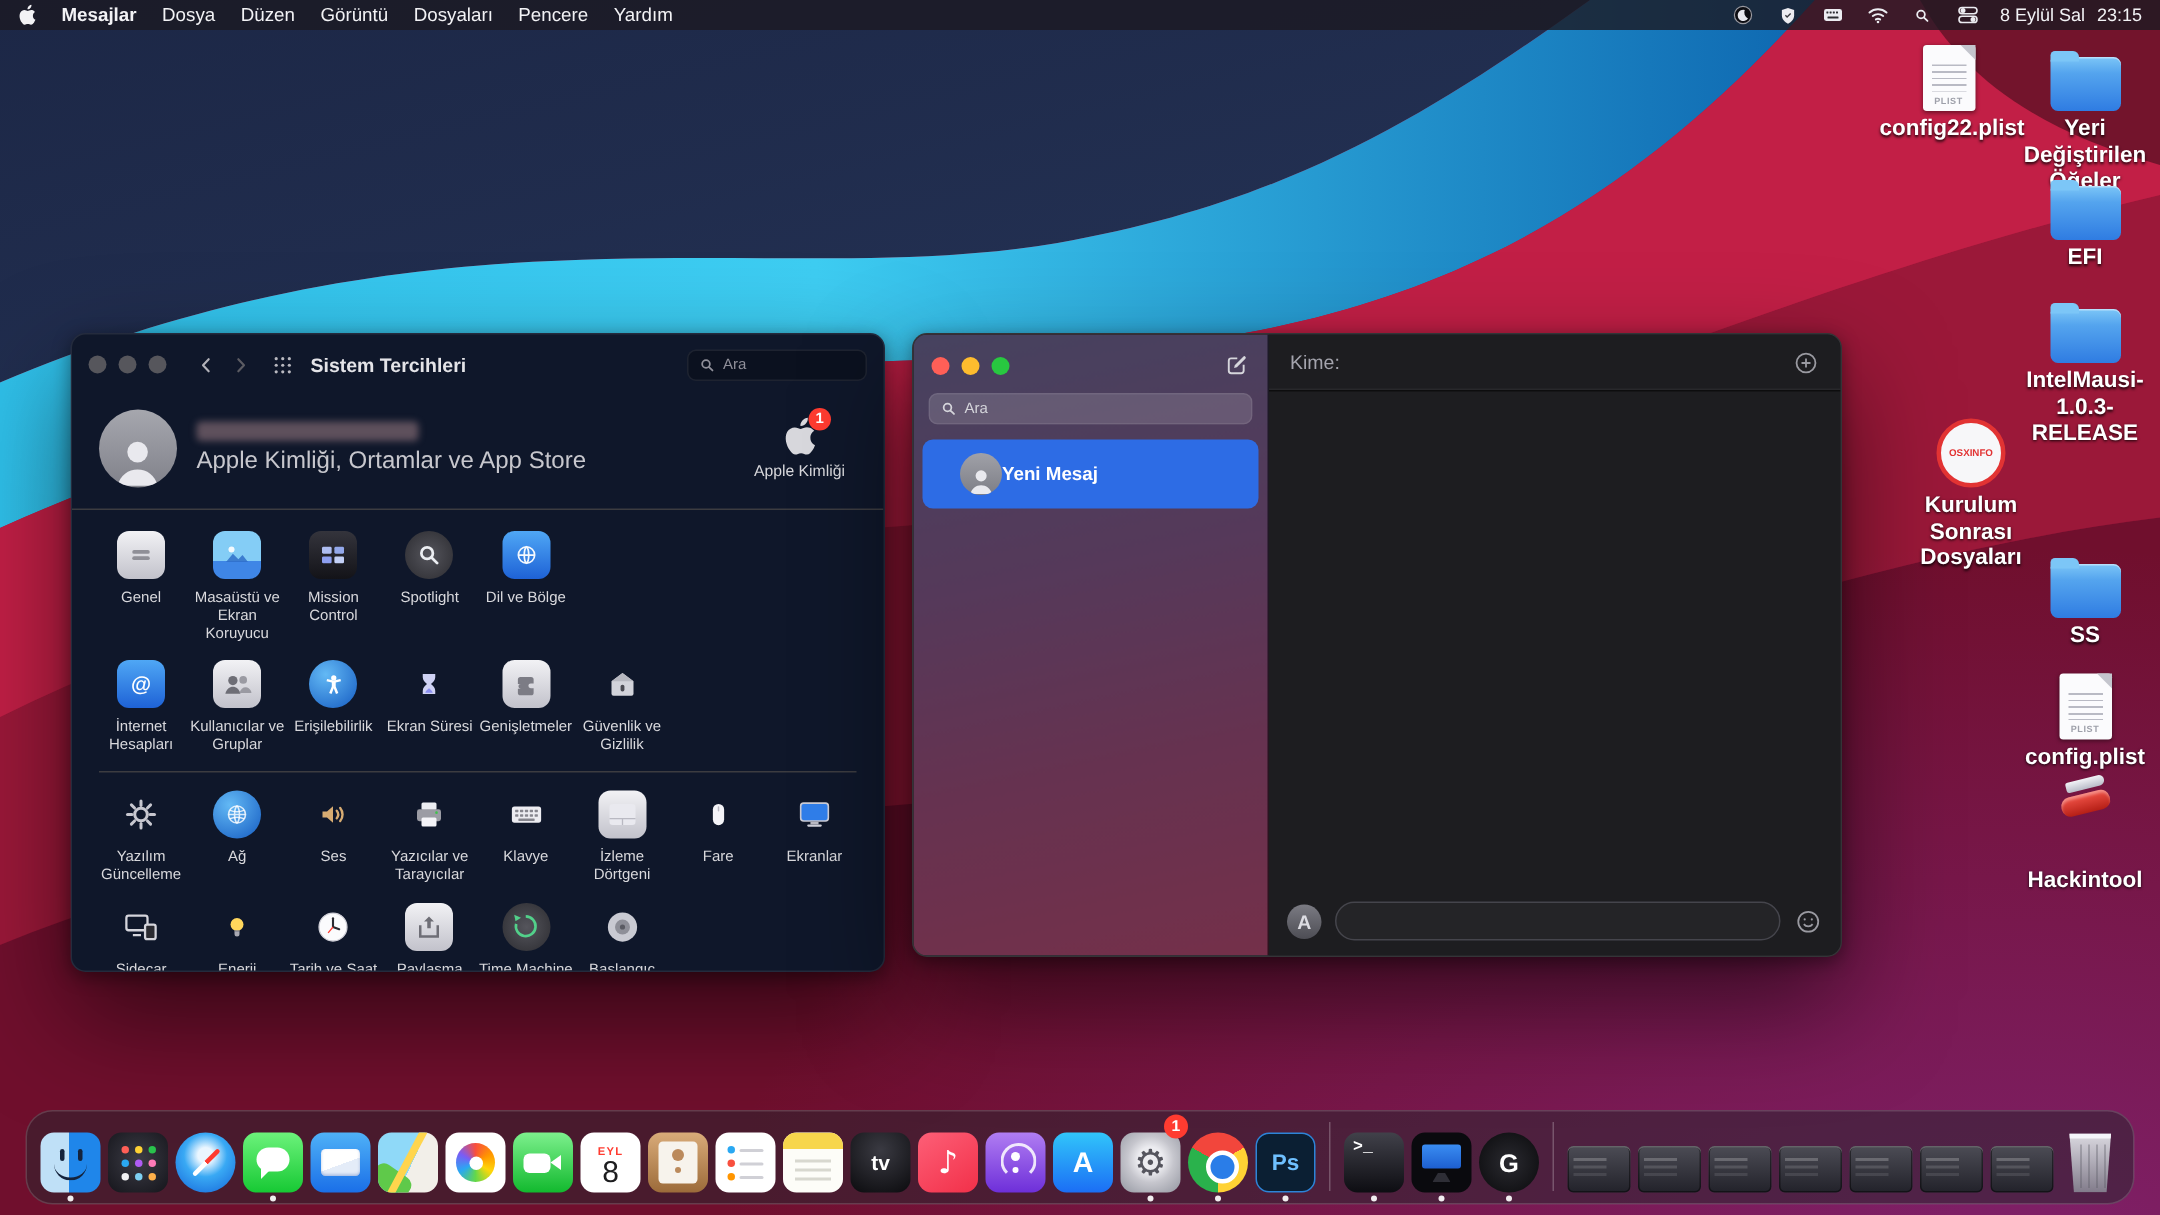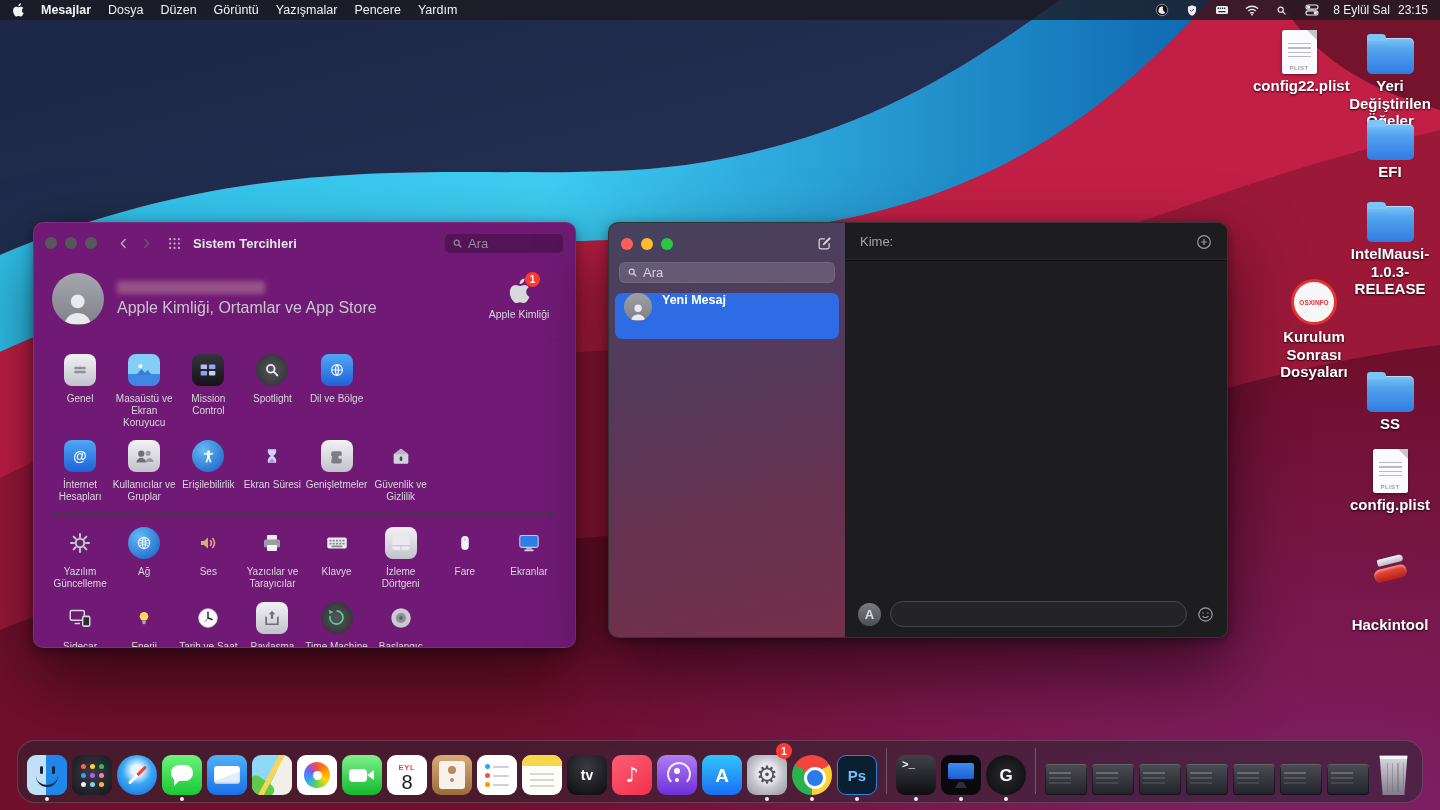--- a/index.html
+++ b/index.html
@@ -22,26 +22,26 @@
 
   
   .win{position:absolute;border-radius:10px;overflow:hidden;
     box-shadow:0 30px 70px rgba(0,0,0,.55),0 3px 12px rgba(0,0,0,.4)}
   .tl{display:flex;gap:8px}
   .tl span{width:12px;height:12px;border-radius:50%}
   .tl-inactive span{background:#56565c}
   .tl-red{background:#ff5f57}.tl-yellow{background:#febc2e}.tl-green{background:#28c840}
   .sfield{display:flex;align-items:center;gap:5px;background:rgba(0,0,0,.26);
     border:1px solid rgba(255,255,255,.08);border-radius:6px;height:21px;padding:0 7px;
-    color:#90909a;font-size:13px}
+    color:#90909a;font-size:10px}
   .badge{min-width:15px;height:15px;border-radius:8px;background:#ff3b30;color:#fff;font-size:10px;
     font-style:normal;display:flex;align-items:center;justify-content:center;padding:0 3px;font-weight:700}
 
   
-  .syspref{left:33px;top:222px;width:543px;height:426px;background:#701a75;border:1px solid rgba(255,255,255,.09)}
+  .syspref{left:47px;top:222px;width:543px;height:426px;background:#0f172a;border:1px solid rgba(255,255,255,.09)}
   .sp-titlebar{height:40px;display:flex;align-items:center;padding:0 11px}
   .sp-nav{display:inline-flex;color:#b2b2b9;margin-left:20px}
   .sp-nav.fwd{color:#5c5c63;margin-left:10px;transform:scaleX(-1)}
   .sp-gridicon{display:inline-flex;margin-left:14px;color:#b9b9c0}
   .sp-title{margin-left:11px;font-size:13px;font-weight:700;color:#e4e4e8}
   .sp-search{margin-left:auto;width:120px}
   .sp-appleid{display:flex;align-items:center;padding:10px 18px 14px;gap:13px}
   .sp-avatar{width:52px;height:52px;border-radius:50%;background:linear-gradient(#a6a7ae,#80818a);
     display:flex;align-items:flex-end;justify-content:center;overflow:hidden;flex:0 0 auto}
   .sp-avatar svg{width:72%;height:72%}
@@ -77,22 +77,22 @@
     background:#ff453a;border:1.5px solid #29292c;z-index:4}
 
   
   .messages{left:608px;top:222px;width:620px;height:416px;display:flex;background:#1e1e21;
     border:1px solid rgba(255,255,255,.1)}
   .msg-side{width:237px;flex:0 0 auto;display:flex;flex-direction:column;border-right:1px solid rgba(0,0,0,.6);
     background:linear-gradient(168deg,#46425f 0%,#55395a 38%,#663250 68%,#74304a 100%)}
   .msg-side-top{display:flex;align-items:center;padding:12px 12px 8px}
   .msg-compose{margin-left:auto;display:inline-flex;color:#d6d6dc}
   .msg-search{margin:2px 10px 10px;background:rgba(255,255,255,.14);color:#d4d4da}
-  .convo{display:flex;gap:10px;margin:0 6px;height:46px;border-radius:7px;
-    background:#2d6ce5;padding:0 9px;cursor:default}
+  .convo{display:flex;align-items:center;margin:0 6px;height:46px;border-radius:7px;
+    background:#2d6ce5;padding:0 25px;cursor:default}
   .convo-avatar{width:28px;height:28px;border-radius:50%;overflow:hidden;flex:0 0 auto;
     background:linear-gradient(#a0a1a8,#7d7e86);display:flex;align-items:flex-end;justify-content:center}
   .convo-avatar svg{width:72%;height:72%}
   .convo-title{font-size:12.5px;font-weight:700;color:#fff}
   .msg-main{flex:1;display:flex;flex-direction:column;background:#1d1d20}
   .msg-tobar{height:38px;display:flex;align-items:center;padding:0 14px;border-bottom:1px solid rgba(0,0,0,.55);
     box-shadow:inset 0 -1px 0 rgba(255,255,255,.05)}
   .msg-to{font-size:13px;color:#a4a4ad}
   .msg-plus{margin-left:auto;display:inline-flex;color:#9a9aa1}
   .msg-body{flex:1}
@@ -275,21 +275,21 @@
       <span class="mb-apple">
           <svg viewBox="0 0 17 20" width="12" height="14" fill="currentColor">
             <path d="M14.1 10.6c0-2.3 1.9-3.4 2-3.5-1.1-1.6-2.8-1.8-3.4-1.8-1.4-.1-2.8.8-3.5.8-.7 0-1.9-.8-3.1-.8C4.5 5.3 3 6.2 2.2 7.6.5 10.5 1.8 14.8 3.4 17c.8 1.1 1.7 2.4 2.9 2.3 1.2 0 1.6-.7 3-.7s1.8.7 3 .7c1.3 0 2.1-1.1 2.9-2.2.9-1.3 1.3-2.6 1.3-2.7-.1 0-2.4-.9-2.4-3.8zM11.8 3.3c.7-.8 1.1-1.9 1-3-1 0-2.1.6-2.8 1.4-.6.7-1.2 1.9-1 2.9 1.1.1 2.2-.5 2.8-1.3z"></path>
           </svg>
         </span>
       <span class="mb-app">Mesajlar</span>
       <nav class="mb-menus">
           <span class="mb-item">Dosya</span>
           <span class="mb-item">Düzen</span>
           <span class="mb-item">Görüntü</span>
-          <span class="mb-item">Yazışmalar</span>
+          <span class="mb-item">Dosyaları</span>
           <span class="mb-item">Pencere</span>
           <span class="mb-item">Yardım</span>
         </nav>
     </div>
     <div class="mb-right">
       <span class="mb-status mb-menus" style="display:flex;gap:13px">
           <span class="st">
             <svg viewBox="0 0 24 24" width="16" height="16">
               <circle cx="12" cy="12" r="8.6" fill="#0d0d12" stroke="#9a9aa1" stroke-width="1.2"></circle>
               <path d="M13.8 7a5.6 5.6 0 1 0 3.2 8.4A6.3 6.3 0 0 1 13.8 7z" fill="#e8e8ee"></path>
@@ -385,21 +385,21 @@
         <div class="dlabel">SS</div>
       </div>
       <div class="dicon" style="left: 1344px; top: 443px;">
         <div class="dg-slot">
           <div class="dg-plist">
             <span class="dg-text">PLIST</span>
           </div>
         </div>
         <div class="dlabel">config.plist</div>
       </div>
-      <div class="dicon" style="left: 1344px; top: 540px; gap: 26px;">
+      <div class="dicon" style="left: 1344px; top: 502px; gap: 26px;">
         <div class="dg-slot">
           <div class="dg-knife"></div>
         </div>
         <div class="dlabel">Hackintool</div>
       </div>
     </div>
 
   <section class="win syspref">
     <header class="sp-titlebar">
       <div class="tl tl-inactive">

